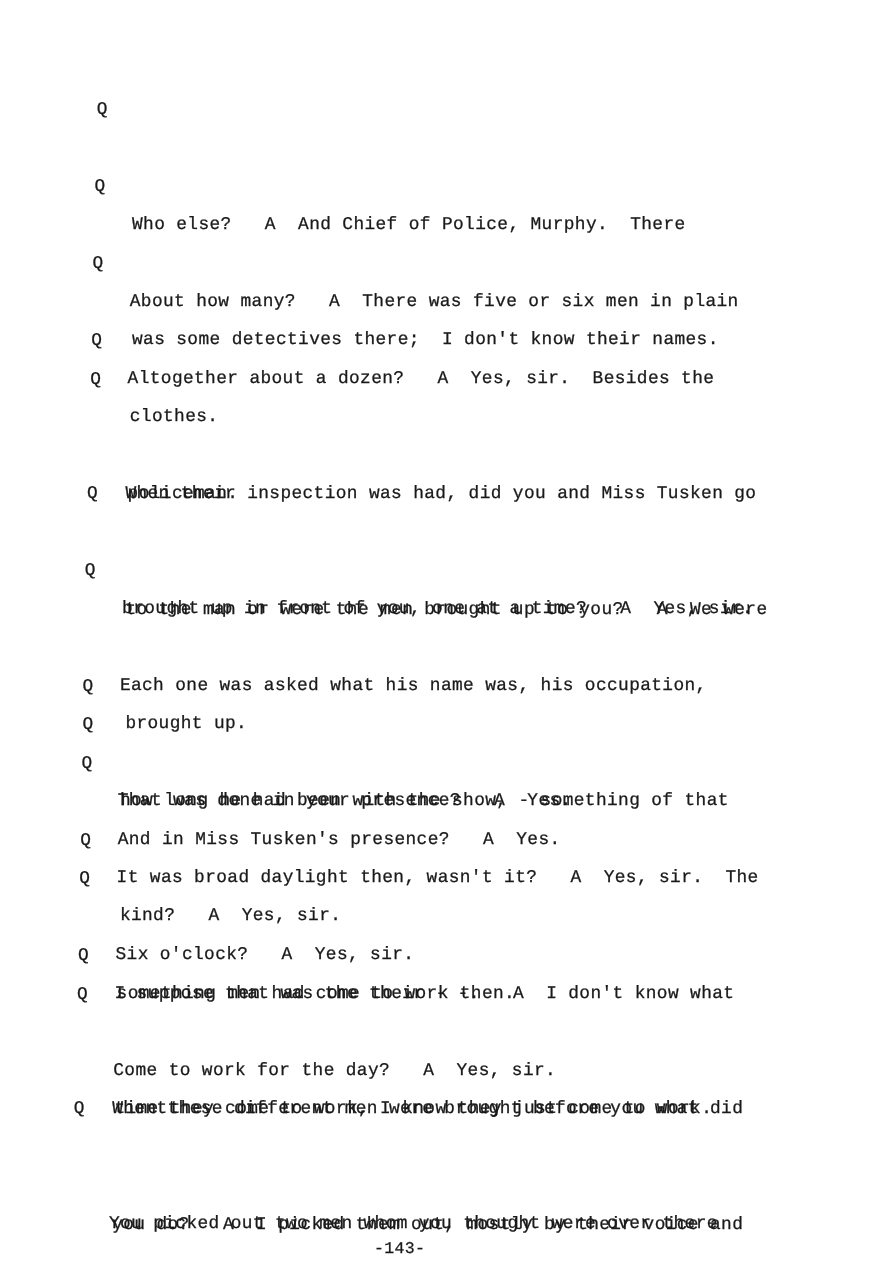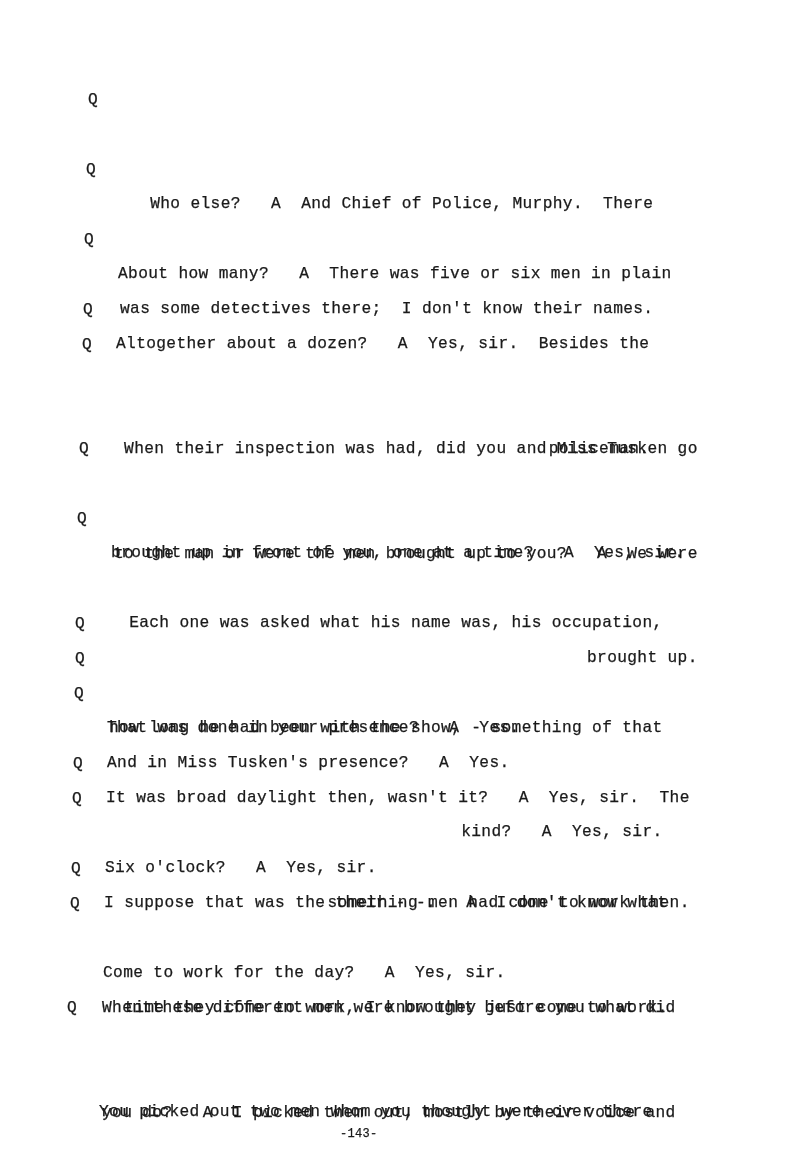--- a/index.html
+++ b/index.html
@@ -29,45 +29,45 @@
       -webkit-text-stroke: 0.25px #1a1a1a;
     }
     .entry .q {
       position: absolute;
       left: 0;
       top: 0;
     }
     .entry .line {
       display: block;
       padding-left: 32px;
-      text-align: right;
     }
     .page-number {
       position: absolute;
       top: 1127px;
       left: 340px;
-      font-size: 12px;
+      font-size: 15px;
       letter-spacing: 0.3px;
       -webkit-text-stroke: 0.25px #1a1a1a;
     }
   </style>
 </head>
 <body>
 
 <div class="page">
 
   <div class="entry" style="left:88px; top:83px;">
     <span class="q">Q</span>
     <span class="line">Who else?   A  And Chief of Police, Murphy.  There</span>
     <span class="line">was some detectives there;  I don't know their names.</span>
   </div>
 
   <div class="entry" style="left:86px; top:153px;">
     <span class="q">Q</span>
     <span class="line">About how many?   A  There was five or six men in plain</span>
+    <span class="line">clothes.</span>
   </div>
 
   <div class="entry" style="left:84px; top:223px;">
     <span class="q">Q</span>
     <span class="line">Altogether about a dozen?   A  Yes, sir.  Besides the</span>
     <span class="line">policeman.</span>
   </div>
 
   <div class="entry" style="left:83px; top:293px;">
     <span class="q">Q</span>

